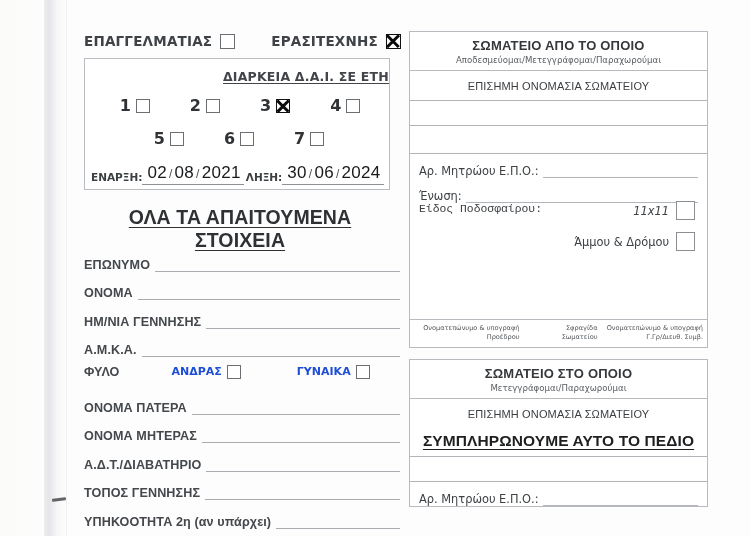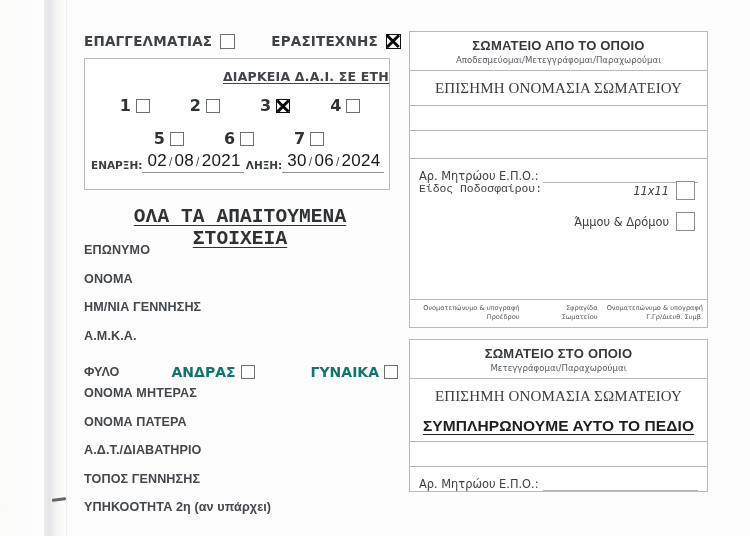--- a/index.html
+++ b/index.html
@@ -61,21 +61,21 @@
     font-size: 12.5px; font-weight: 700; color: #41454a;
     text-decoration: underline; text-underline-offset: 2px;
     letter-spacing: .2px;
   }
   .num-row { display: flex; justify-content: center; align-items: center; }
   .num-row.r1 { margin-top: 12px; gap: 40px; padding-left: 6px; }
   .num-row.r2 { margin-top: 14px; gap: 40px; padding-left: 4px; }
   .num-cell { display: flex; align-items: center; gap: 5px; font-size: 16px; font-weight: 700; color: #303336; }
 
   .date-row {
-    position: absolute; left: 0; right: 0; bottom: 16px;
+    position: absolute; left: 0; right: 0; bottom: 4px;
     display: flex; align-items: flex-end; padding: 0 6px;
   }
   .date-grp { display: flex; align-items: flex-end; }
   .date-lbl { font-size: 10.5px; font-weight: 700; color: #3c4043; padding-bottom: 2px; white-space: nowrap; }
   .date-val {
     display: flex; align-items: baseline; gap: 1px;
     border-bottom: 1.1px solid #8e9296;
     padding: 0 3px 1px 5px;
     font-size: 17px; font-weight: 500; color: #17191b;
     font-family: "Liberation Sans", sans-serif;
@@ -83,57 +83,56 @@
   }
   .date-val .sep { font-size: 12px; color: #4a4d50; padding: 0 1px; }
   .d-start { margin-right: 2px; }
 
   
   .main-heading {
     position: absolute; left: 8px; top: 206px; width: 312px;
     font-size: 19.5px; font-weight: 700; color: #2f3234;
     text-decoration: underline; text-underline-offset: 3px;
     text-align: center; letter-spacing: .1px;
-    font-family: Liberation Mono, monospace;
+    font-family: Liberation Sans, sans-serif;
   }
 
   
   .fields { position: absolute; left: 8px; top: 243px; width: 316px; }
   .field-row {
-    display: flex; align-items: flex-start;
+    display: flex; align-items: flex-end;
     height: 28.6px;
-    flex-direction: column;
   }
   .field-label {
     font-size: 12.6px; font-weight: 700; color: #44484c;
     white-space: nowrap; letter-spacing: .1px;
     font-family: "Liberation Sans", sans-serif;
   }
   .field-line { flex: 1; border-bottom: 1.1px solid #a9adb1; margin-left: 5px; height: 11px; }
 
   .gender-row { display: flex; align-items: center; height: 28.6px; }
   .gender-row .field-label { margin-right: 0; }
-  .g-opt { display: flex; align-items: center; gap: 5px; font-size: 14px; font-weight: 700; color: #0f766e; }
+  .g-opt { display: flex; align-items: center; gap: 5px; font-size: 11px; font-weight: 700; color: #1d4ed8; }
   .g-a { margin-left: 52px; }
   .g-b { margin-left: 56px; }
 
   
   .right-col { position: absolute; left: 409px; top: 0; width: 300px; }
 
   .panel { border: 1.3px solid #b7babe; background: #fff; width: 299px; }
   .panel-head { border-bottom: 1.2px solid #b7babe; padding: 6px 0 5px; text-align: center; }
   .panel-head .t1 {
     font-size: 13px; font-weight: 700; color: #34383b; letter-spacing: .2px;
     font-family: "Liberation Sans", sans-serif;
   }
   .panel-head .t2 { font-size: 8.6px; color: #5a5e62; margin-top: 2px; }
   .panel-sub {
-    text-align: center; font-size: 15px; color: #3a3e41;
+    text-align: center; font-size: 11px; color: #3a3e41;
     padding: 9px 0 8px; letter-spacing: .15px;
-    font-family: Liberation Serif, serif;
+    font-family: Liberation Sans, sans-serif;
   }
   .blank-line { border-top: 1.1px solid #b1b5b9; height: 25px; }
   .blank-line.tall { height: 28px; }
 
   .reg-field { display: flex; align-items: flex-end; padding: 0 9px; height: 25px; }
   .reg-label { font-size: 11.4px; color: #3d4144; white-space: nowrap; }
   .reg-line { flex: 1; border-bottom: 1px solid #b1b5b9; margin-left: 4px; height: 11px; }
 
   .sport-label { padding: 0 9px; font-size: 11.4px; color: #3d4144; font-family: Liberation Mono, monospace; }
   .sport-row { display: flex; align-items: center; justify-content: flex-end; padding: 0 12px; gap: 7px; height: 31px; }
@@ -263,25 +262,25 @@
           <span>ΑΝΔΡΑΣ</span>
           <span class="box sm"></span>
         </span>
         <span class="g-opt g-b">
           <span>ΓΥΝΑΙΚΑ</span>
           <span class="box sm"></span>
         </span>
       </div>
 
       <div class="field-row">
+        <span class="field-label">ΟΝΟΜΑ ΠΑΤΕΡΑ</span>
+        <span class="field-line"></span>
+      </div>
+      <div class="field-row">
         <span class="field-label">ΟΝΟΜΑ ΜΗΤΕΡΑΣ</span>
-        <span class="field-line"></span>
-      </div>
-      <div class="field-row">
-        <span class="field-label">ΟΝΟΜΑ ΠΑΤΕΡΑ</span>
         <span class="field-line"></span>
       </div>
       <div class="field-row">
         <span class="field-label">Α.Δ.Τ./ΔΙΑΒΑΤΗΡΙΟ</span>
         <span class="field-line"></span>
       </div>
       <div class="field-row">
         <span class="field-label">ΤΟΠΟΣ ΓΕΝΝΗΣΗΣ</span>
         <span class="field-line"></span>
       </div>
@@ -298,20 +297,24 @@
       <div class="panel-head">
         <div class="t1">ΣΩΜΑΤΕΙΟ ΑΠΟ ΤΟ ΟΠΟΙΟ</div>
         <div class="t2">Αποδεσμεύομαι/Μετεγγράφομαι/Παραχωρούμαι</div>
       </div>
       <div class="panel-sub">ΕΠΙΣΗΜΗ ΟΝΟΜΑΣΙΑ ΣΩΜΑΤΕΙΟΥ</div>
       <div class="blank-line"></div>
       <div class="blank-line tall"></div>
 
       <div class="reg-field" style="border-top:1.1px solid #b1b5b9; padding-top:4px">
         <span class="reg-label">Αρ. Μητρώου Ε.Π.Ο.:</span>
+        <span class="reg-line"></span>
+      </div>
+      <div class="reg-field">
+        <span class="reg-label">Ένωση:</span>
         <span class="reg-line"></span>
       </div>
 
       <div class="sport-label">Είδος Ποδοσφαίρου:</div>
       <div class="sport-row sport-first">
         <span class="sname">11x11</span>
         <span class="sport-box"></span>
       </div>
       <div class="sport-row">
         <span class="sname">Άμμου &amp; Δρόμου</span>

